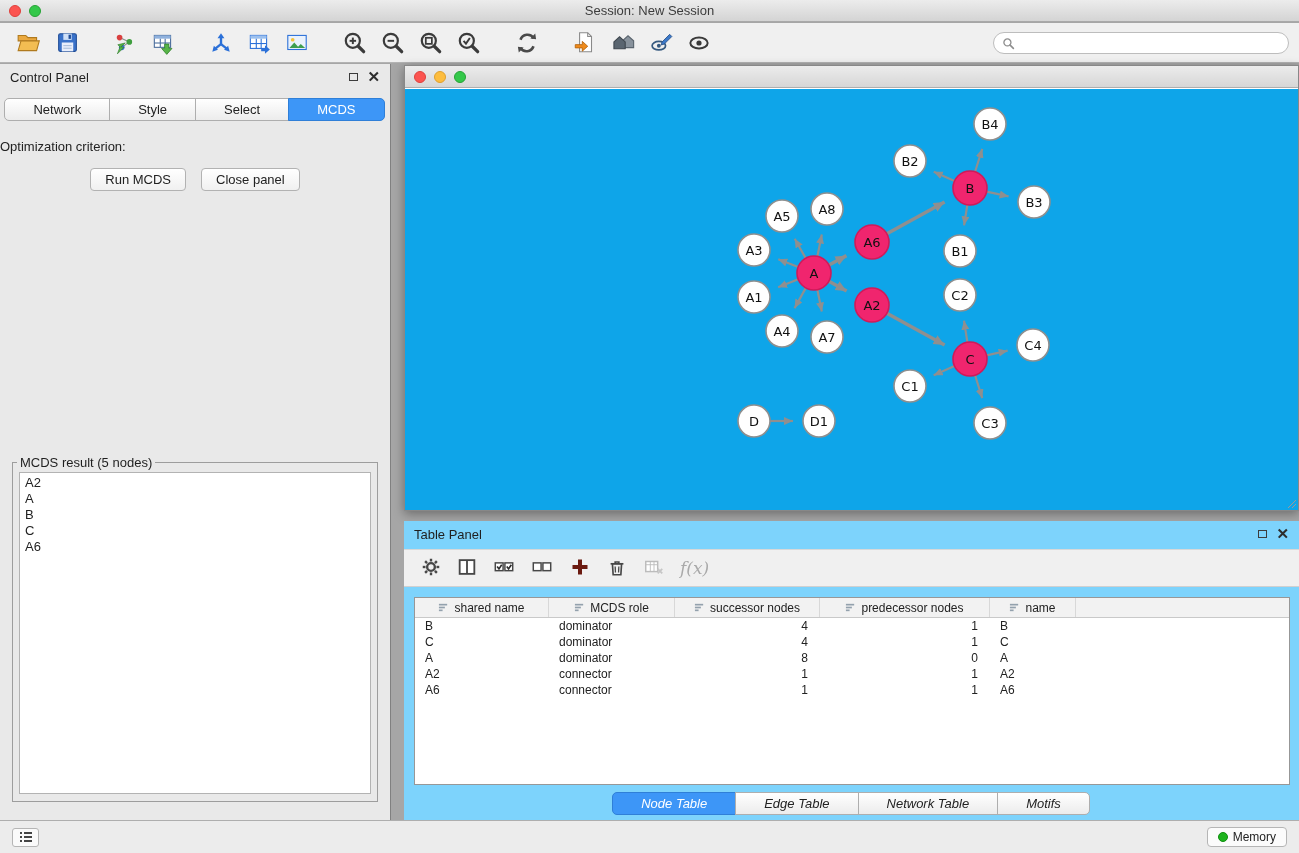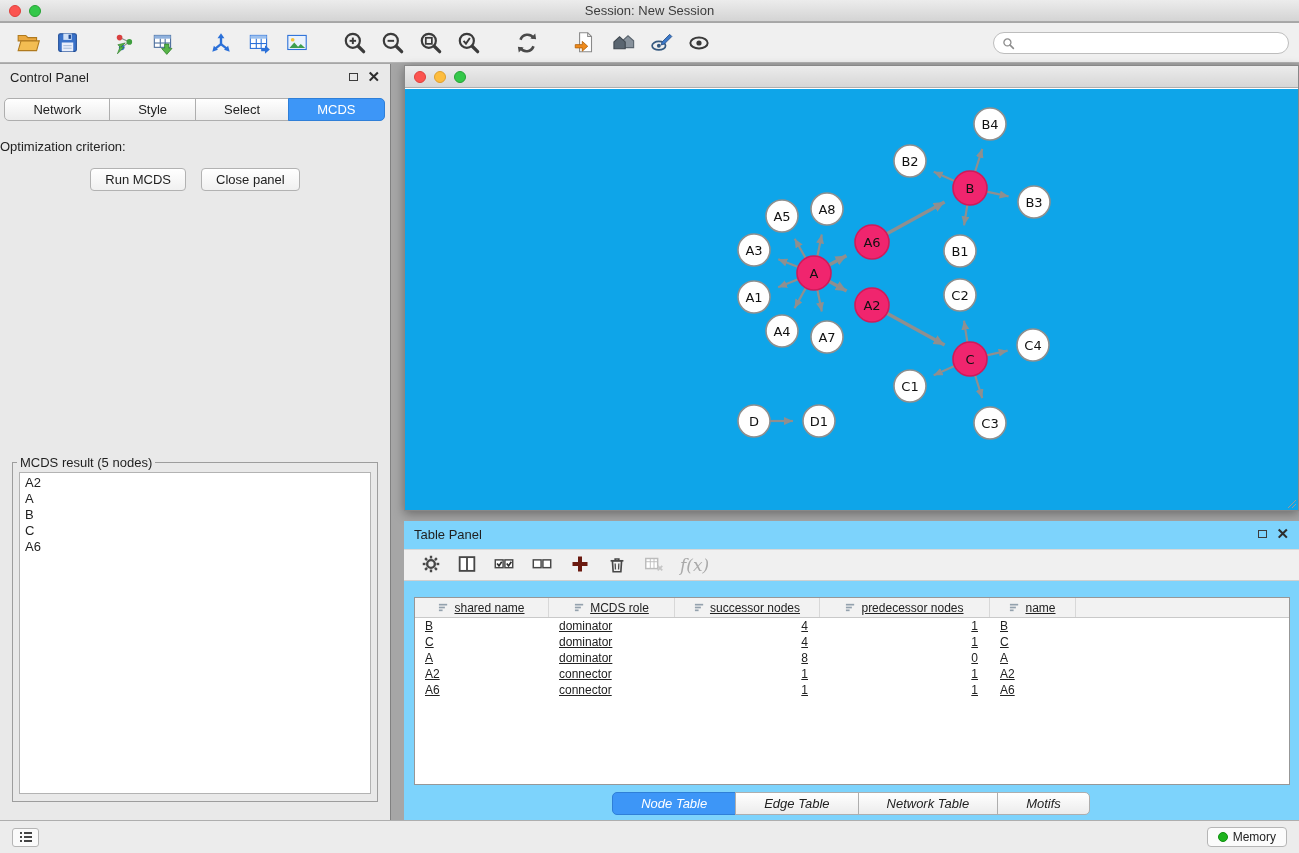--- a/index.html
+++ b/index.html
@@ -67,25 +67,25 @@
     background:#fff; border:1px solid #888; box-shadow:0 3px 10px rgba(0,0,0,.35); }
   .nw-titlebar { height:22px; background:linear-gradient(#ececec,#d6d6d6); border-bottom:1px solid #adadad;
     display:flex; align-items:center; position:relative; }
   .nw-title { flex:1; text-align:center; font-size:13px; color:#333; }
   .nw-content { position:absolute; top:23px; left:0; right:0; bottom:0; background:#0ea5e9; overflow:hidden;padding-left:43px; }
   .nw-content svg text { font-family:"DejaVu Sans", sans-serif; }
   .resize-grip { position:absolute; right:1px; bottom:1px; }
 
   
   .table-panel { position:absolute; left:404px; top:457px; width:895px; height:300px; background:#7dd3fc; }
-  .tp-toolbar { height:32px; margin-top:2px; background:#f0f0f0; border-top:1px solid #d8d8d8;
+  .tp-toolbar { height:38px; margin-top:2px; background:#f0f0f0; border-top:1px solid #d8d8d8;
     border-bottom:1px solid #d0d0d0; display:flex; align-items:center; padding:0 16px; gap:14px; }
   .fx { font-family:"DejaVu Serif", serif; font-style:italic; color:#a9a9a9; font-size:17px; }
   .tp-table { position:absolute; left:10px; right:9px; top:76px; height:188px; background:#fff;
-    border:1px solid #979797; overflow:hidden;text-decoration:underline; }
+    border:1px solid #979797; overflow:hidden; }
   .thead { display:grid; height:20px; background:#f2f2f2; border-bottom:1px solid #c9c9c9; }
   .th { display:flex; align-items:center; justify-content:center; gap:5px; font-size:12px; color:#222;
     border-right:1px solid #d8d8d8; overflow:hidden; white-space:nowrap; }
   .th.th-filler { border-right:none; }
   .trow { display:grid; height:16px; align-items:center; }
   .cell { font-size:12px; padding:0 10px; white-space:nowrap; overflow:hidden; }
   .cell.num { text-align:right; padding-right:12px; }
   .tp-tabs { position:absolute; bottom:6px; left:0; right:0; display:flex; justify-content:center;font-style:italic; }
 
   

